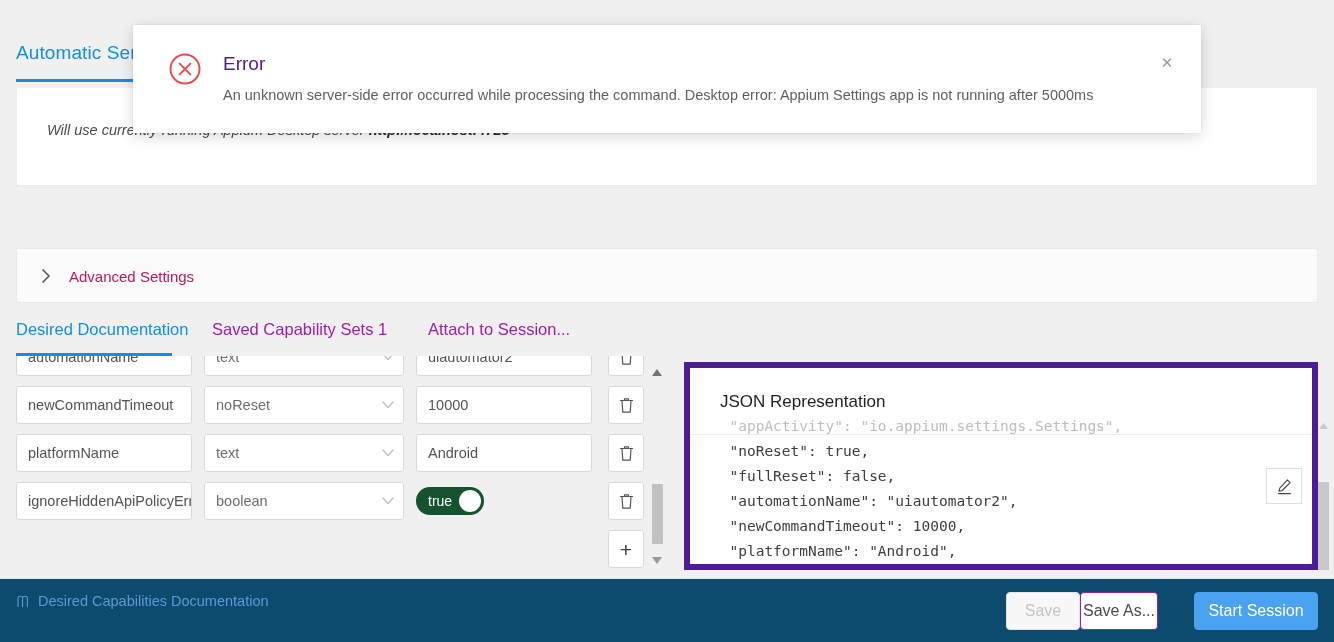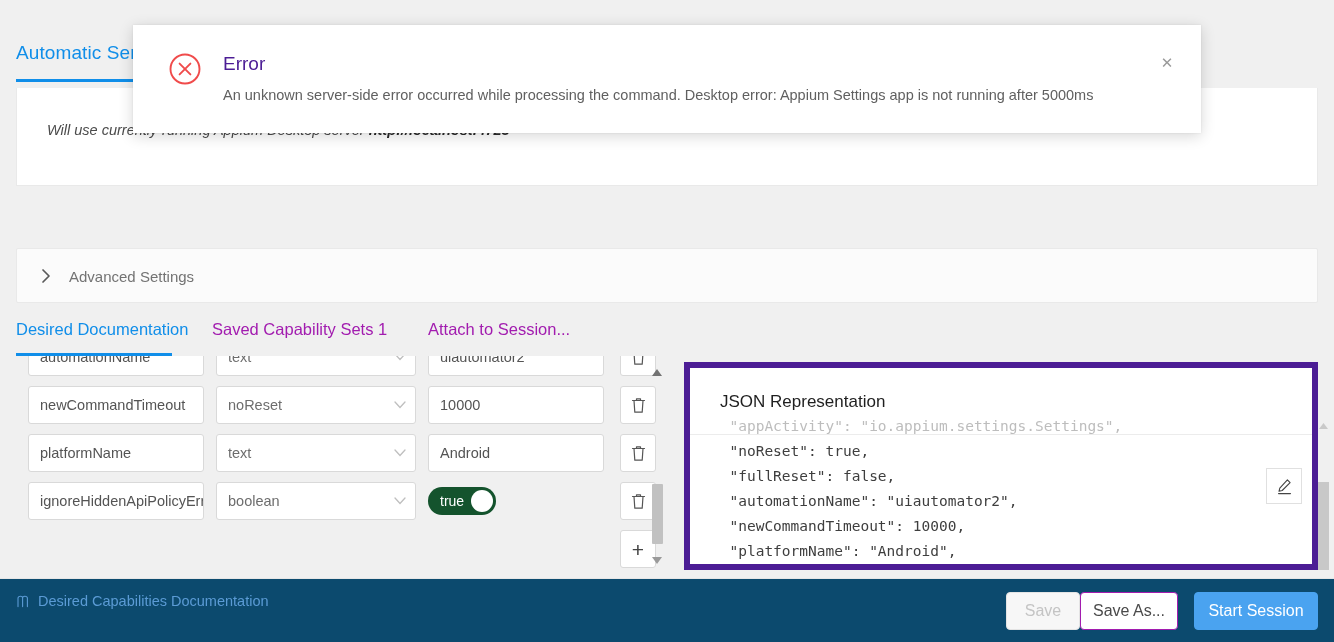--- a/index.html
+++ b/index.html
@@ -80,21 +80,21 @@
     width: 18px; height: 18px;
     display: flex; align-items: center; justify-content: center;
     color: #666;
   }
   .adv-chevron svg { display: block; }
   .adv-label {
     position: absolute;
     left: 52px; top: 50%;
     transform: translateY(-50%);
     font-size: 15px;
-    color: #737373;
+    color: #be185d;
   }
 
   
   .cap-tabs {
     position: absolute;
     left: 0; top: 320px;
     width: 1334px; height: 36px;
   }
   .cap-tab {
     position: absolute;
@@ -120,21 +120,20 @@
     position: absolute;
     left: 0; top: 356px;
     width: 672px; height: 214px;
     overflow: hidden;
     background: #f0f0f0;
   }
   .caps-scroll {
     position: absolute;
     left: 0; top: -24px;
     width: 672px;
-    padding-left: 12px;
   }
   .cap-row {
     position: relative;
     height: 48px;
     margin-bottom: 0px;
   }
   .cap-name, .cap-type, .cap-value {
     position: absolute;
     top: 6px;
     height: 38px;
@@ -332,21 +331,21 @@
     color: #4a4a4a;
     white-space: nowrap;
   }
   .btn-save {
     left: 1006px; width: 74px;
     color: #c4c4c4;
     background: #f7f7f7;
     border-color: #e4e4e4;
     cursor: default;
   }
-  .btn-saveas { left: 1080px; width: 98px; }
+  .btn-saveas { left: 1080px; width: 78px; }
   .btn-start {
     left: 1194px; width: 124px;
     background: #4aa3f0;
     border-color: #4aa3f0;
     color: #ffffff;
   }
 
   
   .dialog {
     position: absolute;

